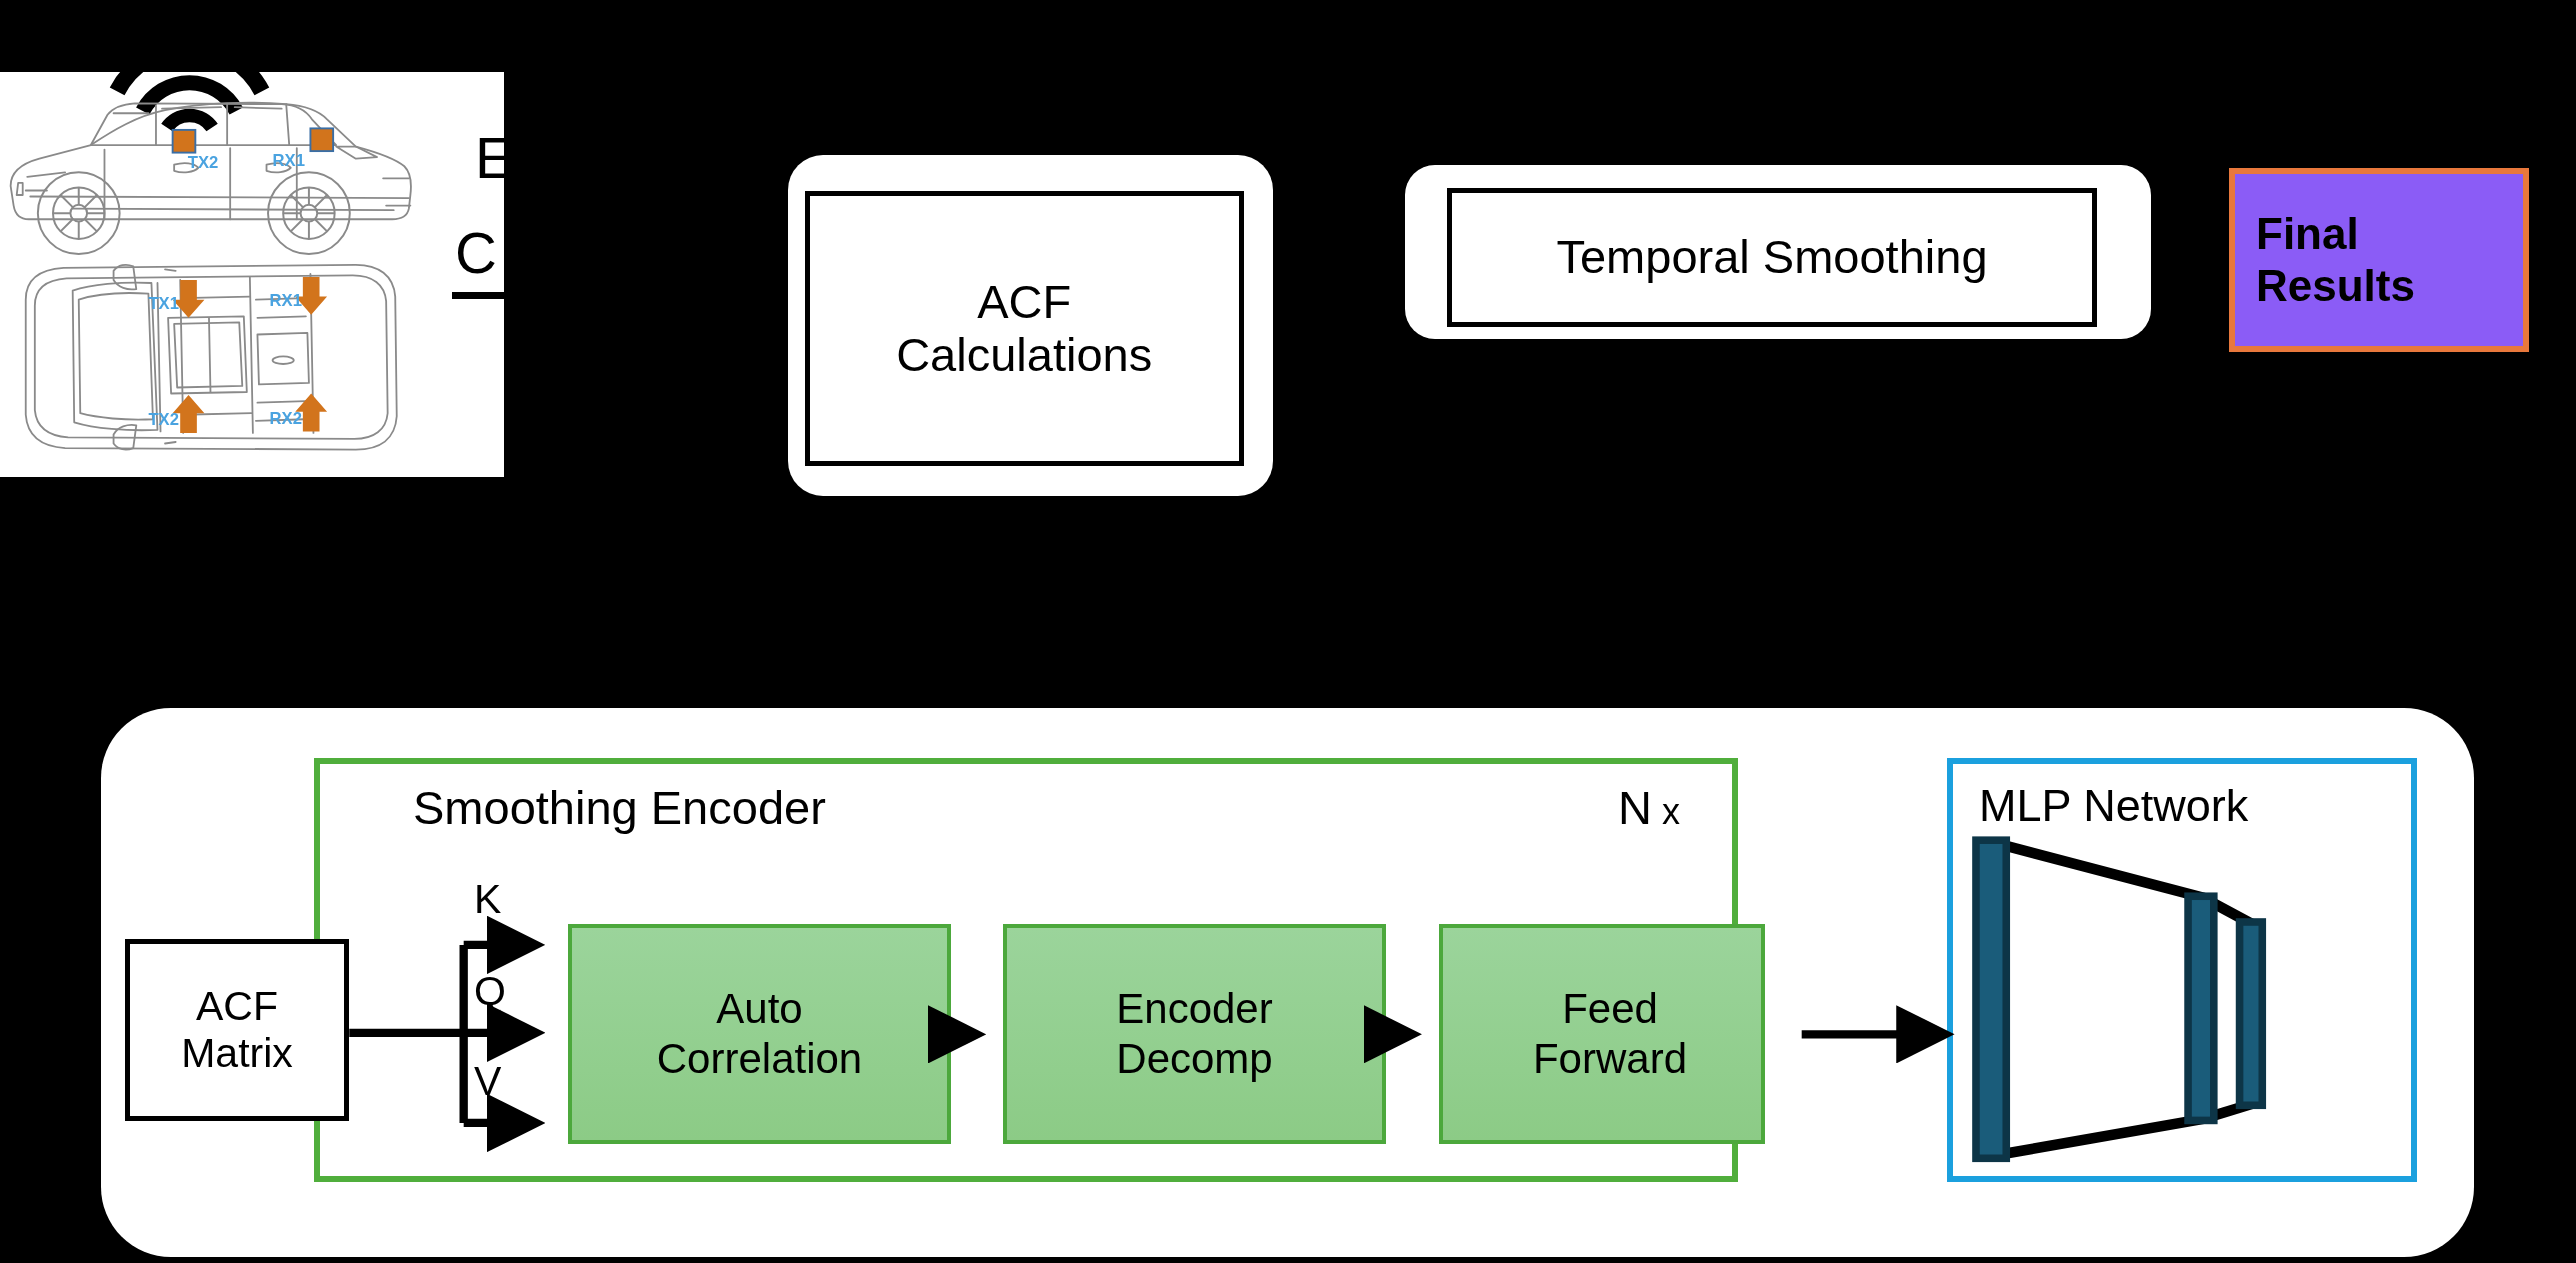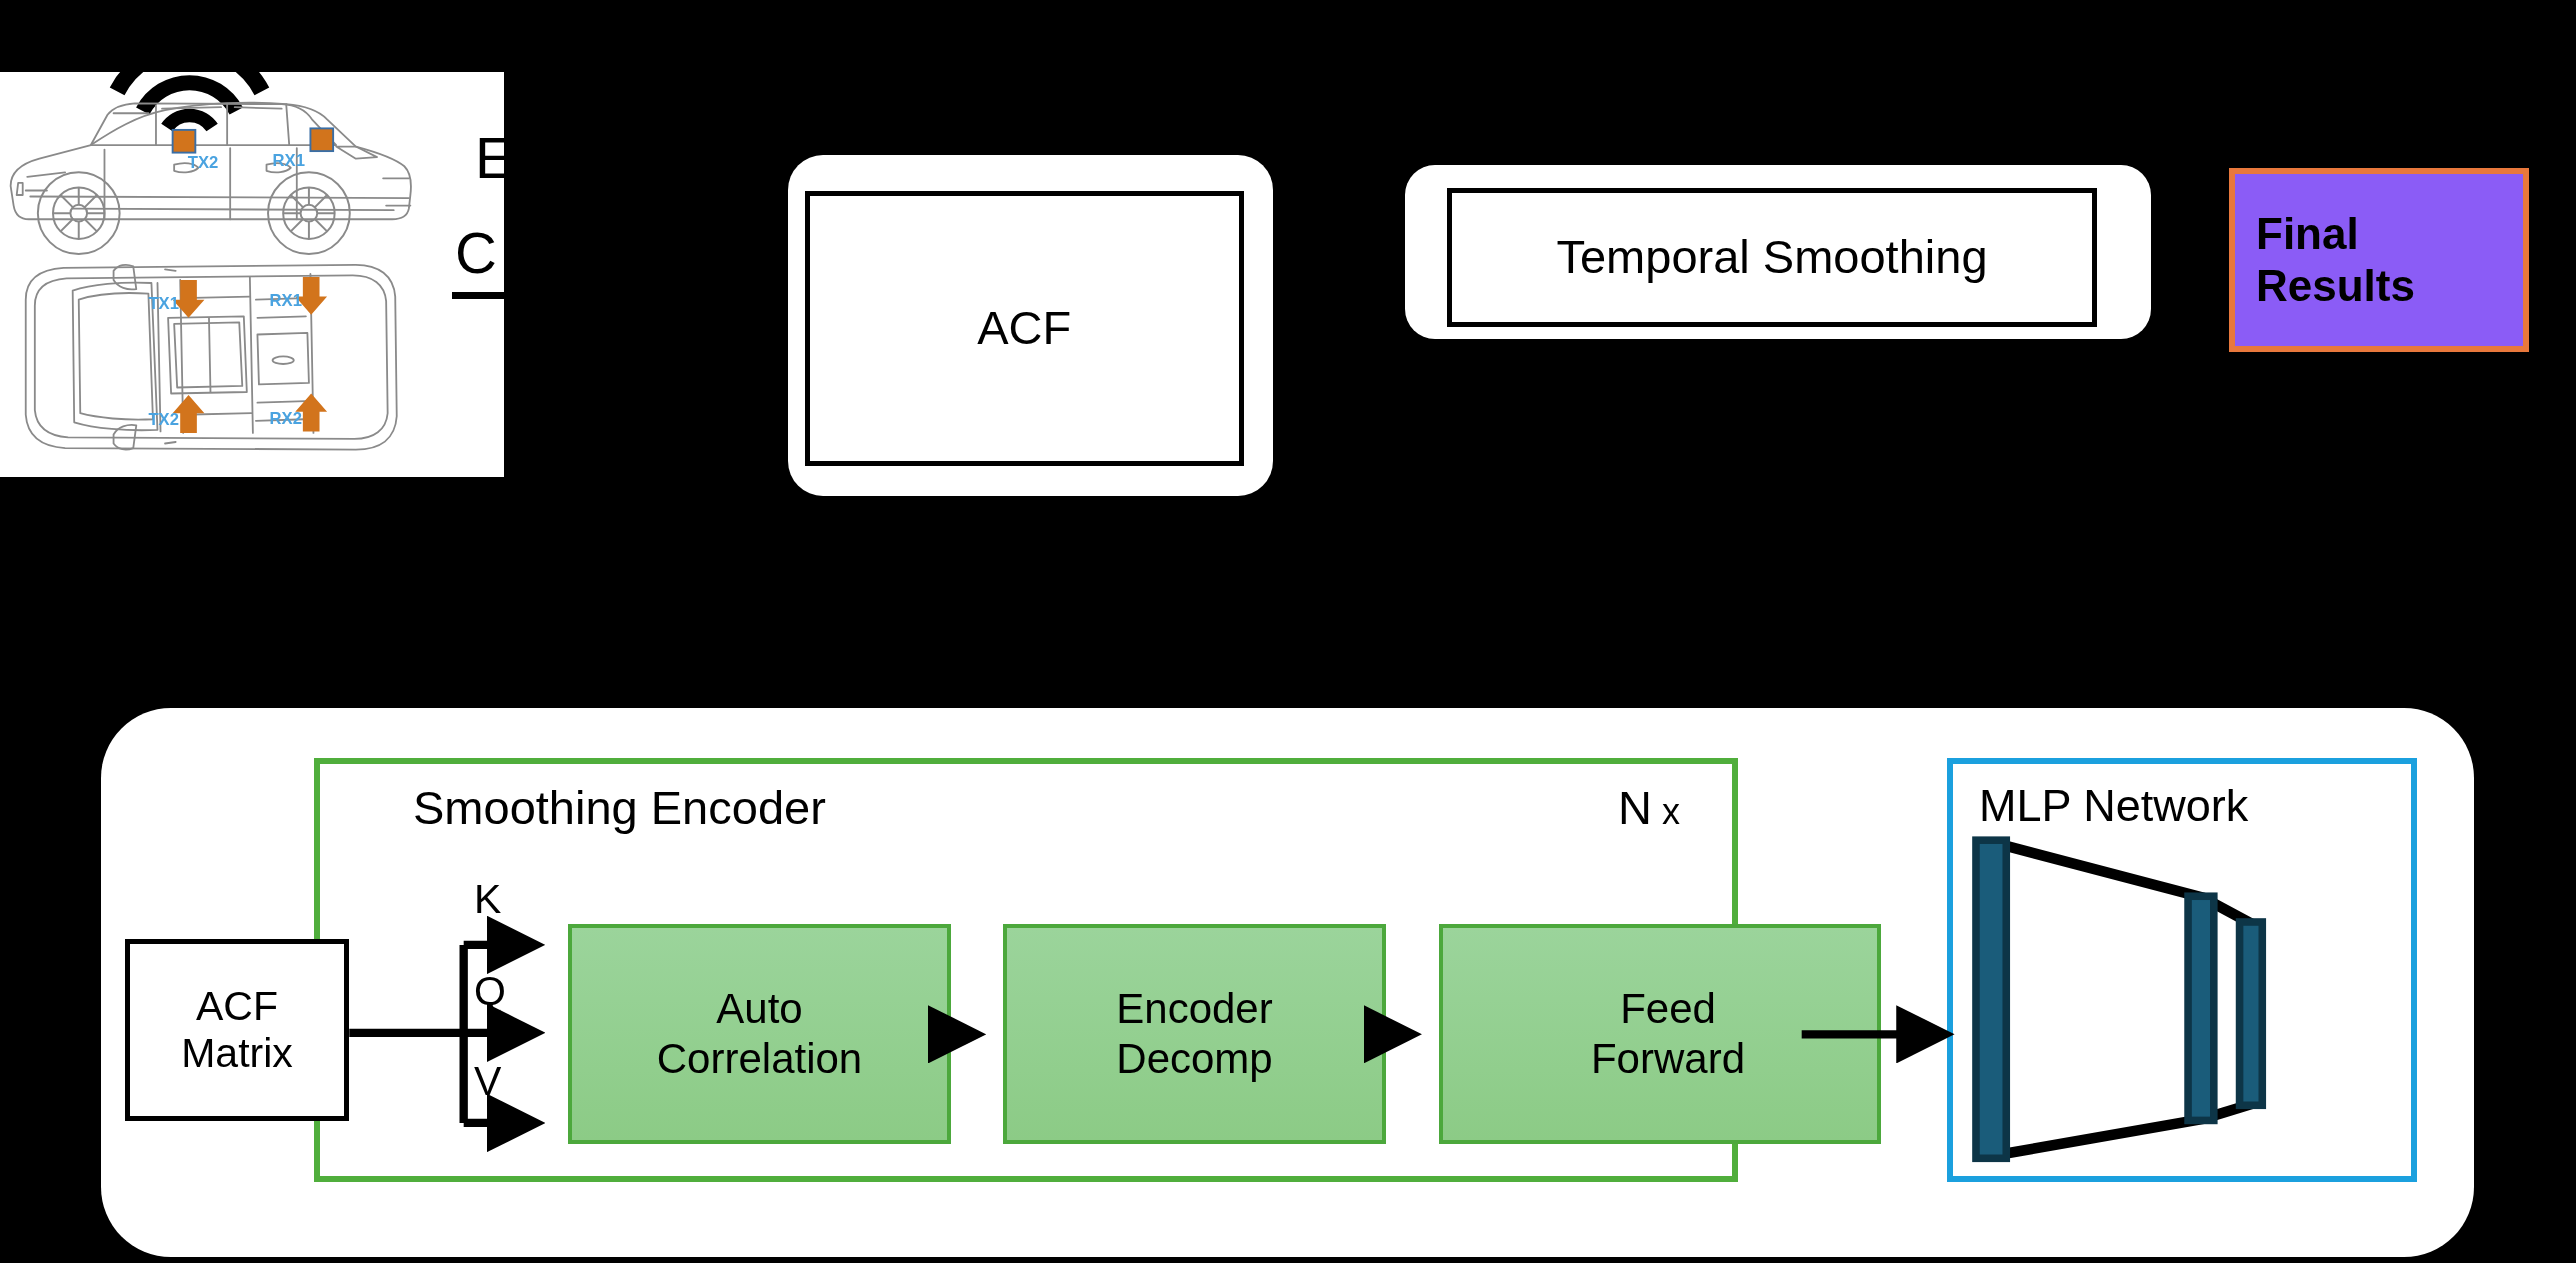--- a/index.html
+++ b/index.html
@@ -55,21 +55,21 @@
        font-size:41px;color:#000;line-height:1.14;}
 
   
   .green-box{position:absolute;top:924px;height:220px;
        background:linear-gradient(#9BD49B,#8CCB86);
        border:4.5px solid #4CA83C;box-sizing:border-box;
        display:flex;align-items:center;justify-content:center;text-align:center;
        font-size:42px;color:#000;line-height:1.18;margin-left:22px;}
   #box-auto-correlation{left:546px;width:383px;}
   #box-series-decomp{left:981px;width:383px;}
-  #box-feed-forward{left:1417px;width:442px;padding-left:16px;}
+  #box-feed-forward{left:1417px;width:326px;padding-left:16px;}
 
   
   #mlp-panel{left:1947px;top:758px;width:470px;height:424px;
        border:6px solid #1BA0DE;background:#fff;box-sizing:border-box;}
   #mlp-title{left:1979px;top:780px;font-size:45px;color:#000;white-space:nowrap;}
   #mlp-art{left:1953px;top:822px;width:458px;height:356px;}
 
   
   .svg-layer{position:absolute;left:0;top:0;width:2576px;height:1264px;
        pointer-events:none;}
@@ -168,20 +168,21 @@
 
   <div class="veh-caption" id="veh-cap-1">Ex</div>
   <div class="veh-caption" id="veh-cap-2">C</div>
   <div id="veh-underline"></div>
 </div>
 
 <div class="abs card" id="acf-calc-card">
   <div class="inner-box" id="acf-calc-box">
     <div>
       <div>ACF</div>
+      <div>Calculations</div>
     </div>
   </div>
 </div>
 
 <div class="abs card" id="temporal-card">
   <div class="inner-box" id="temporal-box">
     <span>Temporal Smoothing</span>
   </div>
 </div>
 

